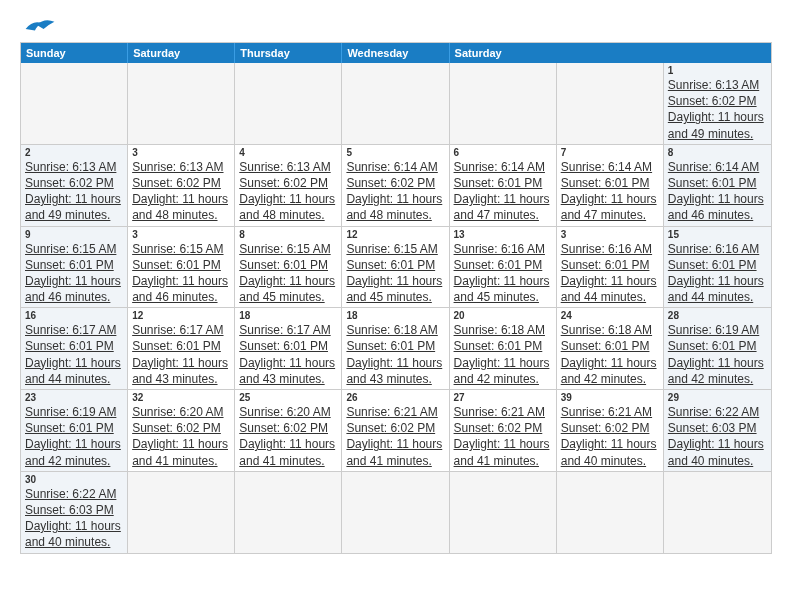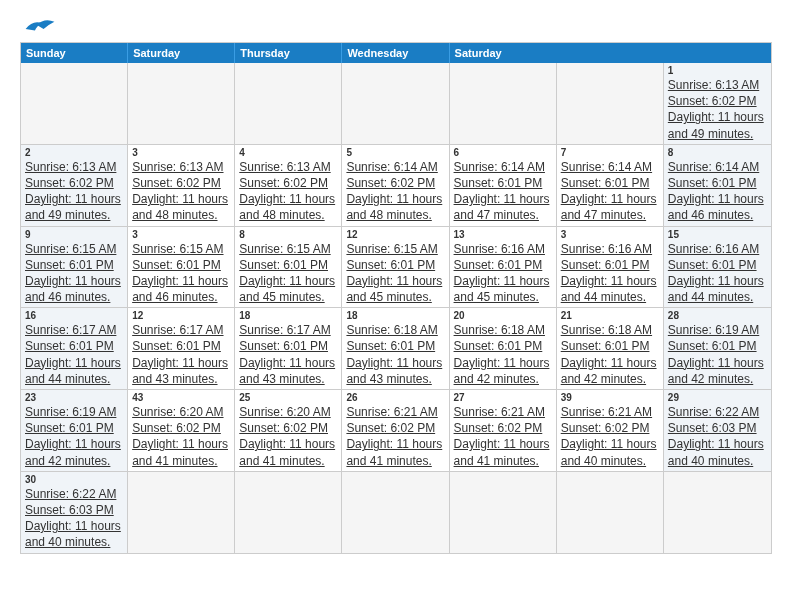--- a/index.html
+++ b/index.html
@@ -278,21 +278,21 @@
 and 43 minutes.</div>
           </div>
           <div class="cell">
             <div class="day-num">20</div>
             <div class="cell-info" style="white-space: pre-line;">Sunrise: 6:18 AM
 Sunset: 6:01 PM
 Daylight: 11 hours
 and 42 minutes.</div>
           </div>
           <div class="cell">
-            <div class="day-num">21</div>
+            <div class="day-num">24</div>
             <div class="cell-info" style="white-space: pre-line;">Sunrise: 6:18 AM
 Sunset: 6:01 PM
 Daylight: 11 hours
 and 42 minutes.</div>
           </div>
           <div class="cell weekend">
             <div class="day-num">28</div>
             <div class="cell-info" style="white-space: pre-line;">Sunrise: 6:19 AM
 Sunset: 6:01 PM
 Daylight: 11 hours
@@ -301,21 +301,21 @@
         </div>
         <div class="calendar-row">
           <div class="cell weekend">
             <div class="day-num">23</div>
             <div class="cell-info" style="white-space: pre-line;">Sunrise: 6:19 AM
 Sunset: 6:01 PM
 Daylight: 11 hours
 and 42 minutes.</div>
           </div>
           <div class="cell">
-            <div class="day-num">43</div>
+            <div class="day-num">32</div>
             <div class="cell-info" style="white-space: pre-line;">Sunrise: 6:20 AM
 Sunset: 6:02 PM
 Daylight: 11 hours
 and 41 minutes.</div>
           </div>
           <div class="cell">
             <div class="day-num">25</div>
             <div class="cell-info" style="white-space: pre-line;">Sunrise: 6:20 AM
 Sunset: 6:02 PM
 Daylight: 11 hours

